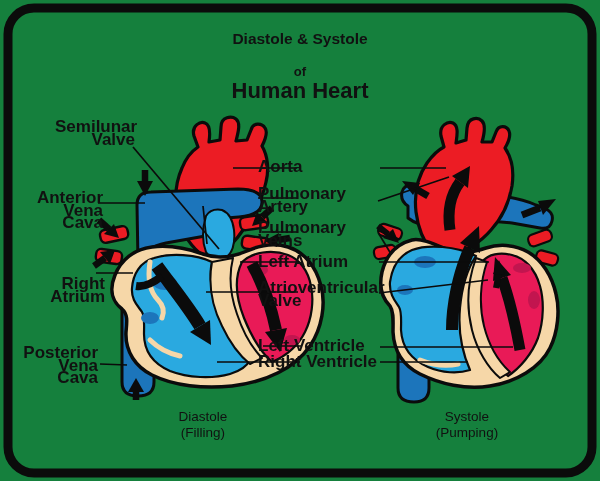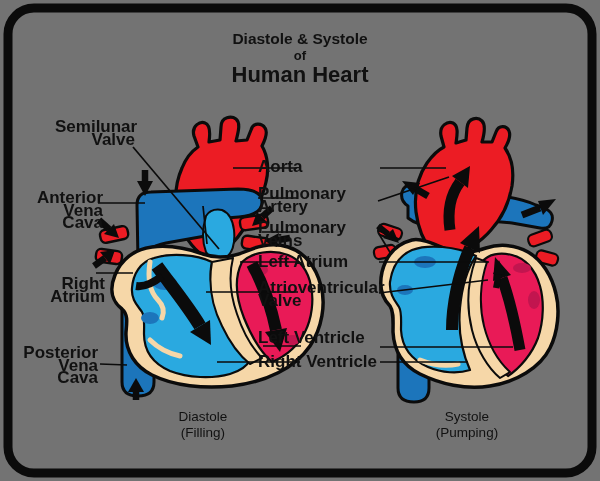--- a/index.html
+++ b/index.html
@@ -1,26 +1,26 @@
 <!DOCTYPE html>
 <html style="--c-red: #EC1C24; --c-blue: #1C75BB; --c-light-blue: #2AA9E0; --c-crimson: #E91A57; --c-dark-crimson: #C2154F; --c-tan: #F6D7A8; --c-outline: #0B0B0B; --c-text: #111111; --c-background: #FFFFFF;"><head>
 <meta charset="utf-8">
 <style>
   html,body{margin:0;padding:0;background:#fff;}
-  .stage{position:relative;width:600px;height:481px;background:#737373;overflow:hidden;
+  .stage{position:relative;width:600px;height:481px;background:#15803d;overflow:hidden;
          font-family:"Liberation Sans", sans-serif;color:var(--c-text,#111);}
   .lbl{position:absolute;font-weight:bold;font-size:17px;line-height:12.5px;
        white-space:pre-line;color:var(--c-text,#111);}
   .lbl.right{text-align:right;}
   .lbl.center{text-align:left;}
   .caption{position:absolute;font-weight:normal;font-size:13.5px;line-height:15.5px;
            text-align:center;white-space:pre-line;}
   .title{position:absolute;left:150px;top:30px;width:300px;text-align:center;font-weight:bold;}
   .title .t1{font-size:15.5px;line-height:18px;}
-  .title .t2{font-size:13px;line-height:15px;}
+  .title .t2{font-size:13px;line-height:15px;margin-top:16px;}
   .title .t3{font-size:22px;line-height:24px;}
   svg{position:absolute;left:0;top:0;}
   .hp{stroke:var(--c-outline,#0b0b0b);stroke-linejoin:round;stroke-linecap:round;}
   .f-red{fill:var(--c-red,#EC1C24);}  .f-blue{fill:var(--c-blue,#1C75BB);}
   .f-lblue{fill:var(--c-light-blue,#2AA9E0);} .f-pink{fill:var(--c-crimson,#E91A57);}
   .f-dpink{fill:var(--c-dark-crimson,#C2154F);} .f-tan{fill:var(--c-tan,#F6D7A8);}
   .f-ink{fill:var(--c-outline,#0b0b0b);}
   .s-ink{stroke:var(--c-outline,#0b0b0b);fill:none;stroke-linecap:butt;}
   .s-tan{stroke:var(--c-tan,#F6D7A8);fill:none;stroke-linecap:round;}
   .leader{stroke:var(--c-outline,#0b0b0b);stroke-width:1.7;fill:none;}
@@ -182,21 +182,21 @@
 Vena Cava</div>
 
   <div class="lbl center" style="left:258px;top:161px;width:160px;">Aorta</div>
   <div class="lbl center" style="left:258px;top:188px;width:160px;">Pulmonary
 Artery</div>
   <div class="lbl center" style="left:258px;top:222px;width:160px;">Pulmonary
 Veins</div>
   <div class="lbl center" style="left:258px;top:256px;width:160px;">Left Atrium</div>
   <div class="lbl center" style="left:258px;top:282px;width:160px;">Atrioventricular
 Valve</div>
-  <div class="lbl center" style="left:258px;top:332px;width:160px;">Left Ventricle</div>
+  <div class="lbl center" style="left:258px;top:340px;width:160px;">Left Ventricle</div>
   <div class="lbl center" style="left:258px;top:356px;width:160px;">Right Ventricle</div>
 
   <div class="caption" style="left:133px;top:409px;width:140px;">Diastole
 (Filling)</div>
   <div class="caption" style="left:397px;top:409px;width:140px;">Systole
 (Pumping)</div>
 
 </div>
 
 </body></html>

